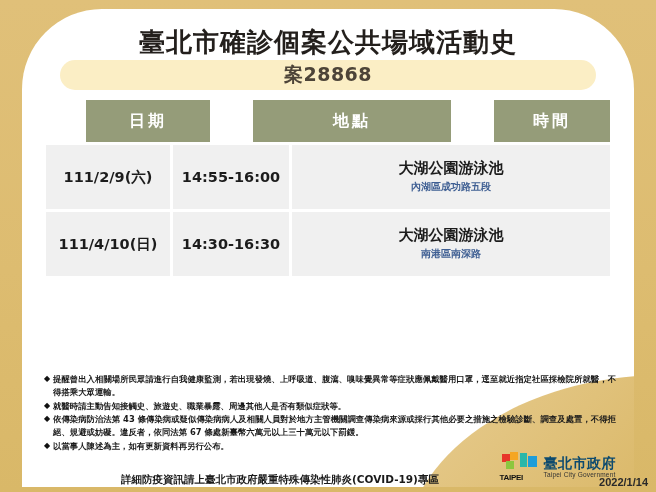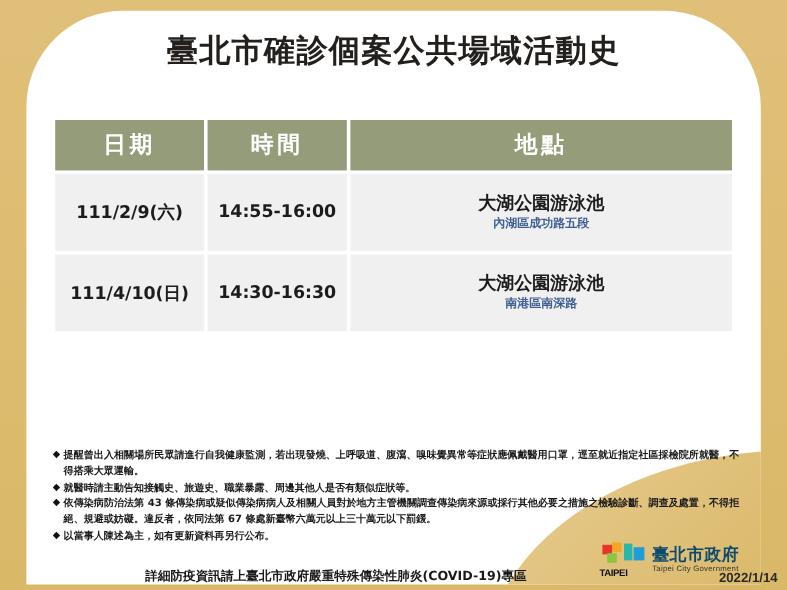--- a/index.html
+++ b/index.html
@@ -93,49 +93,50 @@
     gap: 3px;
     margin-bottom: 3px;
   }
   .c-date   { width: 124px; flex: 0 0 124px; }
   .c-time   { width: 116px; flex: 0 0 116px; }
   .c-place  { flex: 1 1 auto; }
 
   .thead .cell {
     background: #959c79;
     color: #ffffff;
-    font-size: 19px;
+    font-size: 16px;
     font-weight: bold;
     letter-spacing: 3px;
     height: 42px;
     display: flex;
     align-items: center;
     justify-content: center;
     font-family: Liberation Mono, monospace;
+    margin-left: 40px;
   }
   .tbody .cell {
     background: #f0f0f0;
     height: 64px;
     display: flex;
     flex-direction: column;
     align-items: center;
     justify-content: center;
   }
   .tbody .cell .dt {
     font-size: 14.5px;
     font-weight: bold;
     color: #1c1c1c;
     font-family: "DejaVu Sans", "Liberation Sans", sans-serif;
   }
   .place-name {
     font-size: 15px;
     font-weight: bold;
     color: #1c1c1c;
     line-height: 1.35;
-    font-family: Liberation Sans, sans-serif;
+    font-family: Liberation Mono, monospace;
   }
   .place-addr {
     font-size: 10px;
     font-weight: bold;
     color: #3f5f93;
     line-height: 1.35;
     font-family: "DejaVu Sans", "Liberation Sans", sans-serif;
   }
 
   
@@ -241,27 +242,30 @@
 </style>
 </head>
 <body>
 
 <div id="poster">
 
   <div id="card">
 
     <div id="title">臺北市確診個案公共場域活動史</div>
 
+    <div id="case-banner">
+      <span class="case-text">案28868</span>
+    </div>
 
     <div id="table">
 
       <div class="trow thead">
         <div class="cell c-date">日期</div>
+        <div class="cell c-place">地點</div>
         <div class="cell c-time">時間</div>
-        <div class="cell c-place">地點</div>
       </div>
 
       <div class="trow tbody">
         <div class="cell c-date">
           <span class="dt">111/2/9(六)</span>
         </div>
         <div class="cell c-time">
           <span class="dt">14:55-16:00</span>
         </div>
         <div class="cell c-place">

